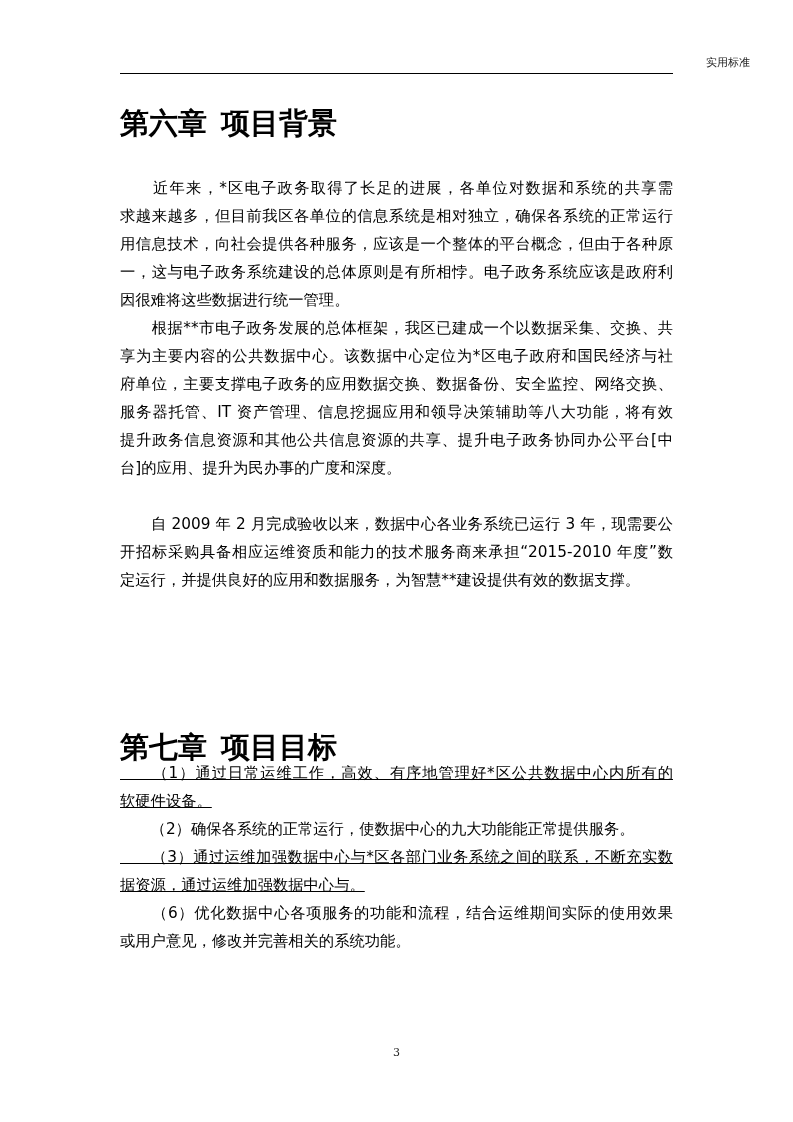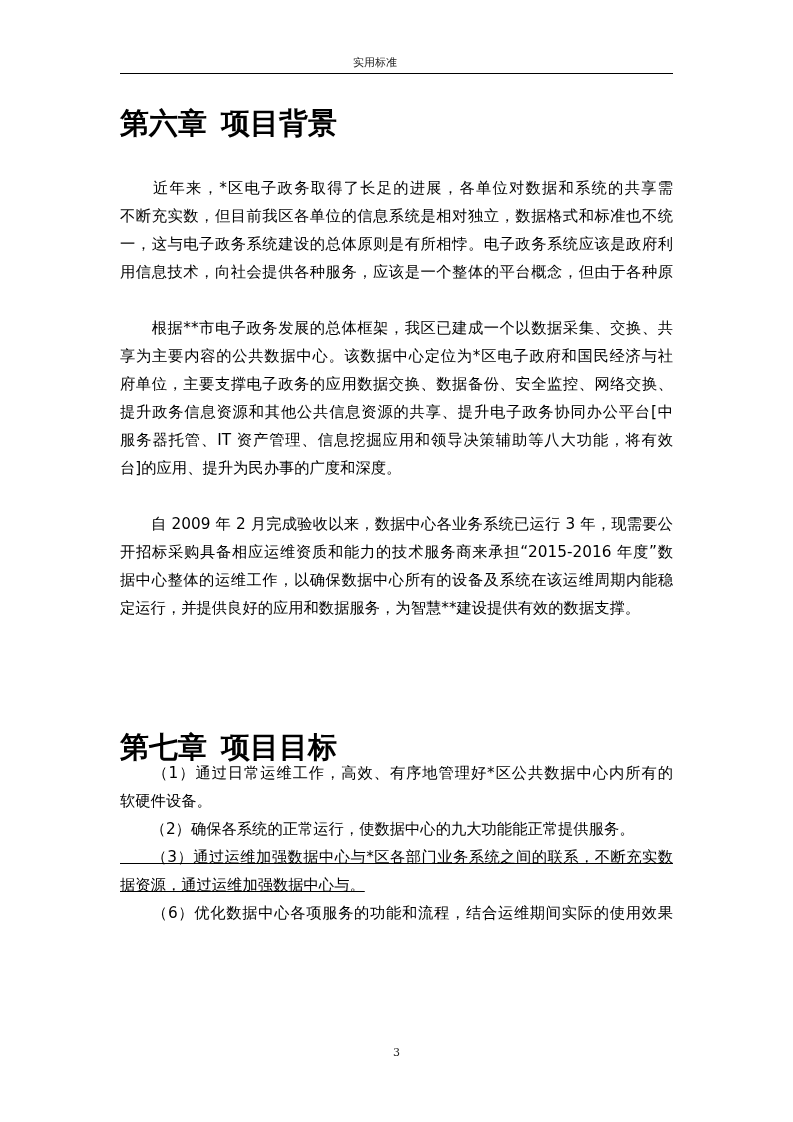--- a/index.html
+++ b/index.html
@@ -1,18 +1,18 @@
 <!DOCTYPE html>
 <html><head>
 <meta charset="utf-8">
 <style>
   html, body { margin: 0; padding: 0; background: #ffffff; }
   body { width: 793px; height: 1122px; position: relative; overflow: hidden;
          font-family: "DejaVu Sans", "Liberation Sans", sans-serif; color: #000; }
-  .header-text { position: absolute; top: 55px; left: 0; width: 750px; text-align: center;
+  .header-text { position: absolute; top: 55px; left: 0; width: 750px; text-align: right;
          font-family: "DejaVu Serif", "Liberation Serif", serif; font-size: 11px; color: #222; }
   .header-rule { position: absolute; top: 73px; left: 120px; width: 553px; height: 0;
          border-top: 1.2px solid #000; }
   .chapter { position: absolute; left: 120px; font-size: 29px; font-weight: bold;
          letter-spacing: 0px; white-space: nowrap; text-align: center; }
   .chapter .gap { display: inline-block; width: 14px; }
   .para { position: absolute; left: 120px; width: 553px; font-size: 15.3px;
          line-height: 28px; text-align: justify; text-justify: inter-character; margin: 0; }
   .line { display: block; white-space: nowrap; text-align: justify; text-align-last: justify; height: 28px; }
   .line.last { text-align-last: left; }
@@ -24,56 +24,57 @@
 
 <div class="header-text">实用标准</div>
 <div class="header-rule"></div>
 
 <div class="chapter" style="top:104px;">
   <span>第六章</span><span class="gap"></span><span>项目背景</span>
 </div>
 
 <div class="para" style="top:174px;">
   <span class="line">　　近年来，*区电子政务取得了长足的进展，各单位对数据和系统的共享需</span>
-  <span class="line">不断充实数，但目前我区各单位的信息系统是相对独立，数据格式和标准也不统</span>
+  <span class="line">求越来越多，但目前我区各单位的信息系统是相对独立，确保各系统的正常运行</span>
+  <span class="line">用信息技术，向社会提供各种服务，应该是一个整体的平台概念，但由于各种原</span>
   <span class="line">一，这与电子政务系统建设的总体原则是有所相悖。电子政务系统应该是政府利</span>
-  <span class="line">用信息技术，向社会提供各种服务，应该是一个整体的平台概念，但由于各种原</span>
+  <span class="line last">因很难将这些数据进行统一管理。</span>
 </div>
 
 <div class="para" style="top:314px;">
   <span class="line">　　根据**市电子政务发展的总体框架，我区已建成一个以数据采集、交换、共</span>
   <span class="line">享为主要内容的公共数据中心。该数据中心定位为*区电子政府和国民经济与社</span>
   <span class="line">府单位，主要支撑电子政务的应用数据交换、数据备份、安全监控、网络交换、</span>
+  <span class="line">服务器托管、IT 资产管理、信息挖掘应用和领导决策辅助等八大功能，将有效</span>
   <span class="line">提升政务信息资源和其他公共信息资源的共享、提升电子政务协同办公平台[中</span>
-  <span class="line">服务器托管、IT 资产管理、信息挖掘应用和领导决策辅助等八大功能，将有效</span>
   <span class="line last">台]的应用、提升为民办事的广度和深度。</span>
 </div>
 
 <div class="para" style="top:510px;">
   <span class="line">　　自 2009 年 2 月完成验收以来，数据中心各业务系统已运行 3 年，现需要公</span>
-  <span class="line">开招标采购具备相应运维资质和能力的技术服务商来承担“2015-2016 年度”数</span>
-  <span class="line">据中心整体的运维工作，以确保数据中心所有的设备及系统在该运维周期内能稳</span>
+  <span class="line">开招标采购具备相应运维资质和能力的技术服务商来承担“2015-2010 年度”数</span>
   <span class="line last">定运行，并提供良好的应用和数据服务，为智慧**建设提供有效的数据支撑。</span>
 </div>
 
 <div class="chapter" style="top:688px;margin-top:40px;">
   <span>第七章</span><span class="gap"></span><span>项目目标</span>
 </div>
 
-<div class="para" style="top:759px;">
+<div class="para" style="top:759px;text-decoration:underline;">
   <span class="line">　　（1）通过日常运维工作，高效、有序地管理好*区公共数据中心内所有的</span>
   <span class="line last">软硬件设备。</span>
 </div>
 
 <div class="para" style="top:815px;">
   <span class="line last">　　（2）确保各系统的正常运行，使数据中心的九大功能能正常提供服务。</span>
 </div>
 
 <div class="para" style="top:843px;text-decoration:underline;">
   <span class="line">　　（3）通过运维加强数据中心与*区各部门业务系统之间的联系，不断充实数</span>
   <span class="line last">据资源，通过运维加强数据中心与。</span>
 </div>
 
 <div class="para" style="top:899px;">
   <span class="line">　　（6）优化数据中心各项服务的功能和流程，结合运维期间实际的使用效果</span>
+  <span class="line last">或用户意见，修改并完善相关的系统功能。</span>
 </div>
 
 <div class="page-num">3</div>
 
 </body></html>

